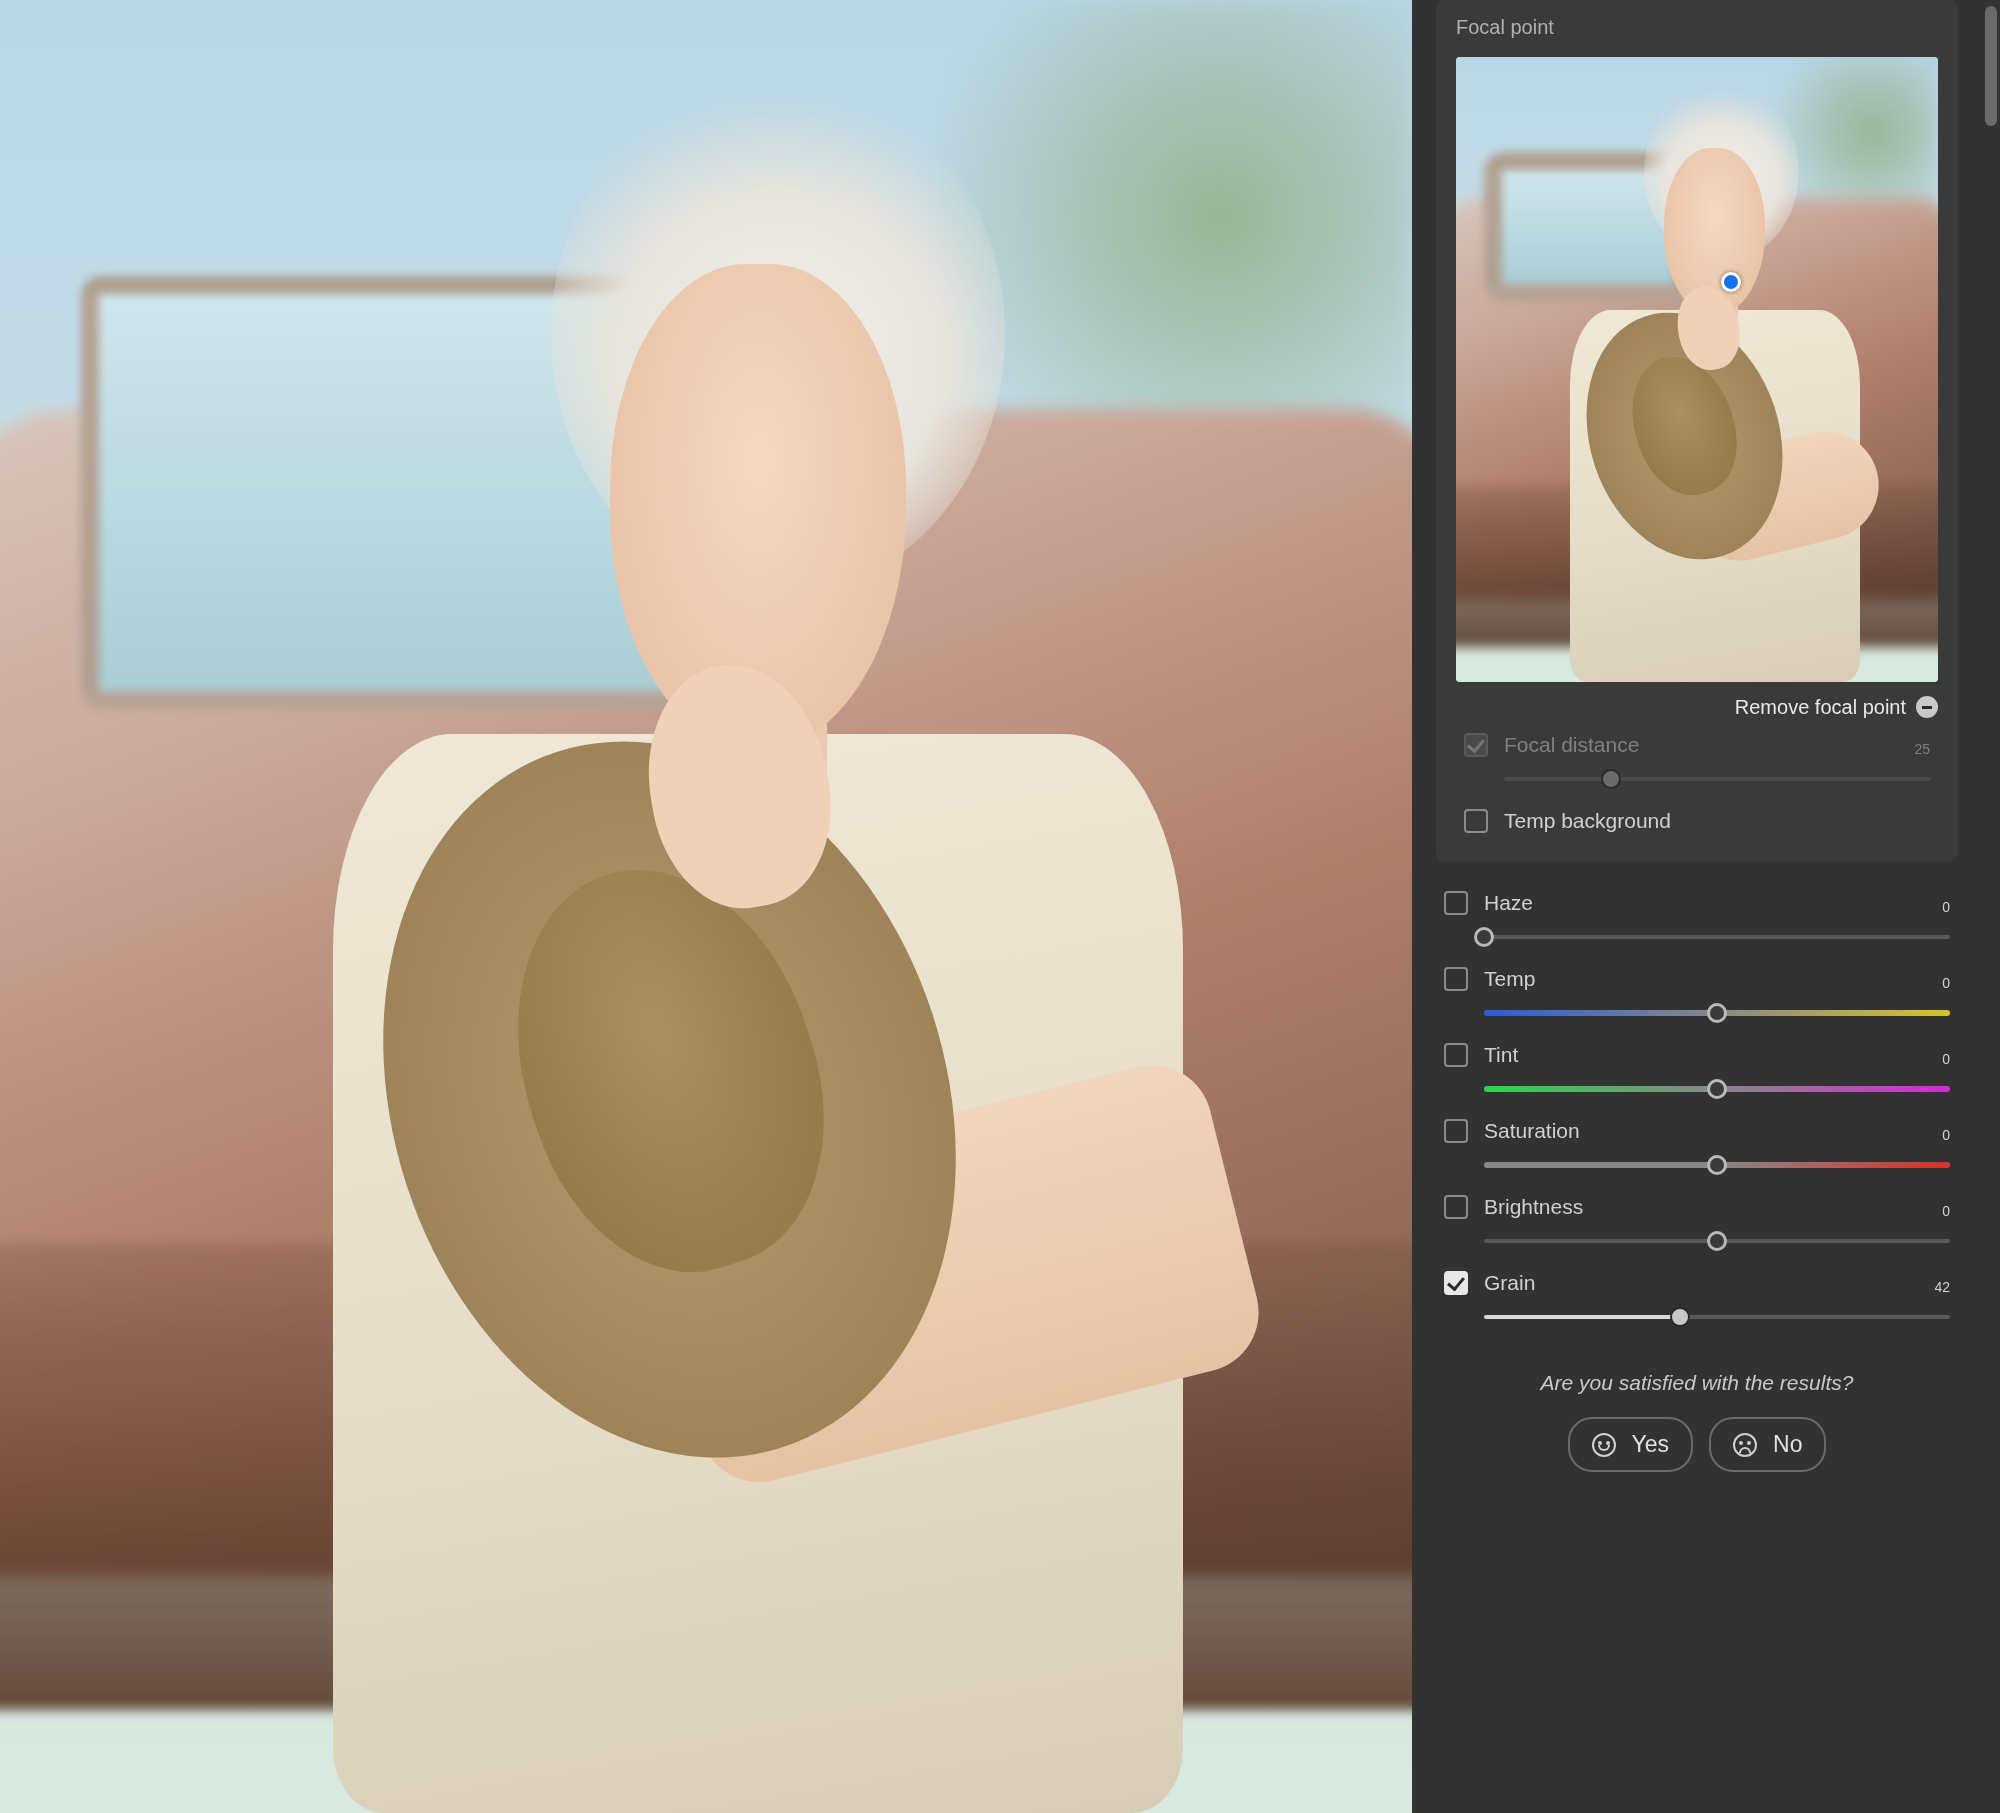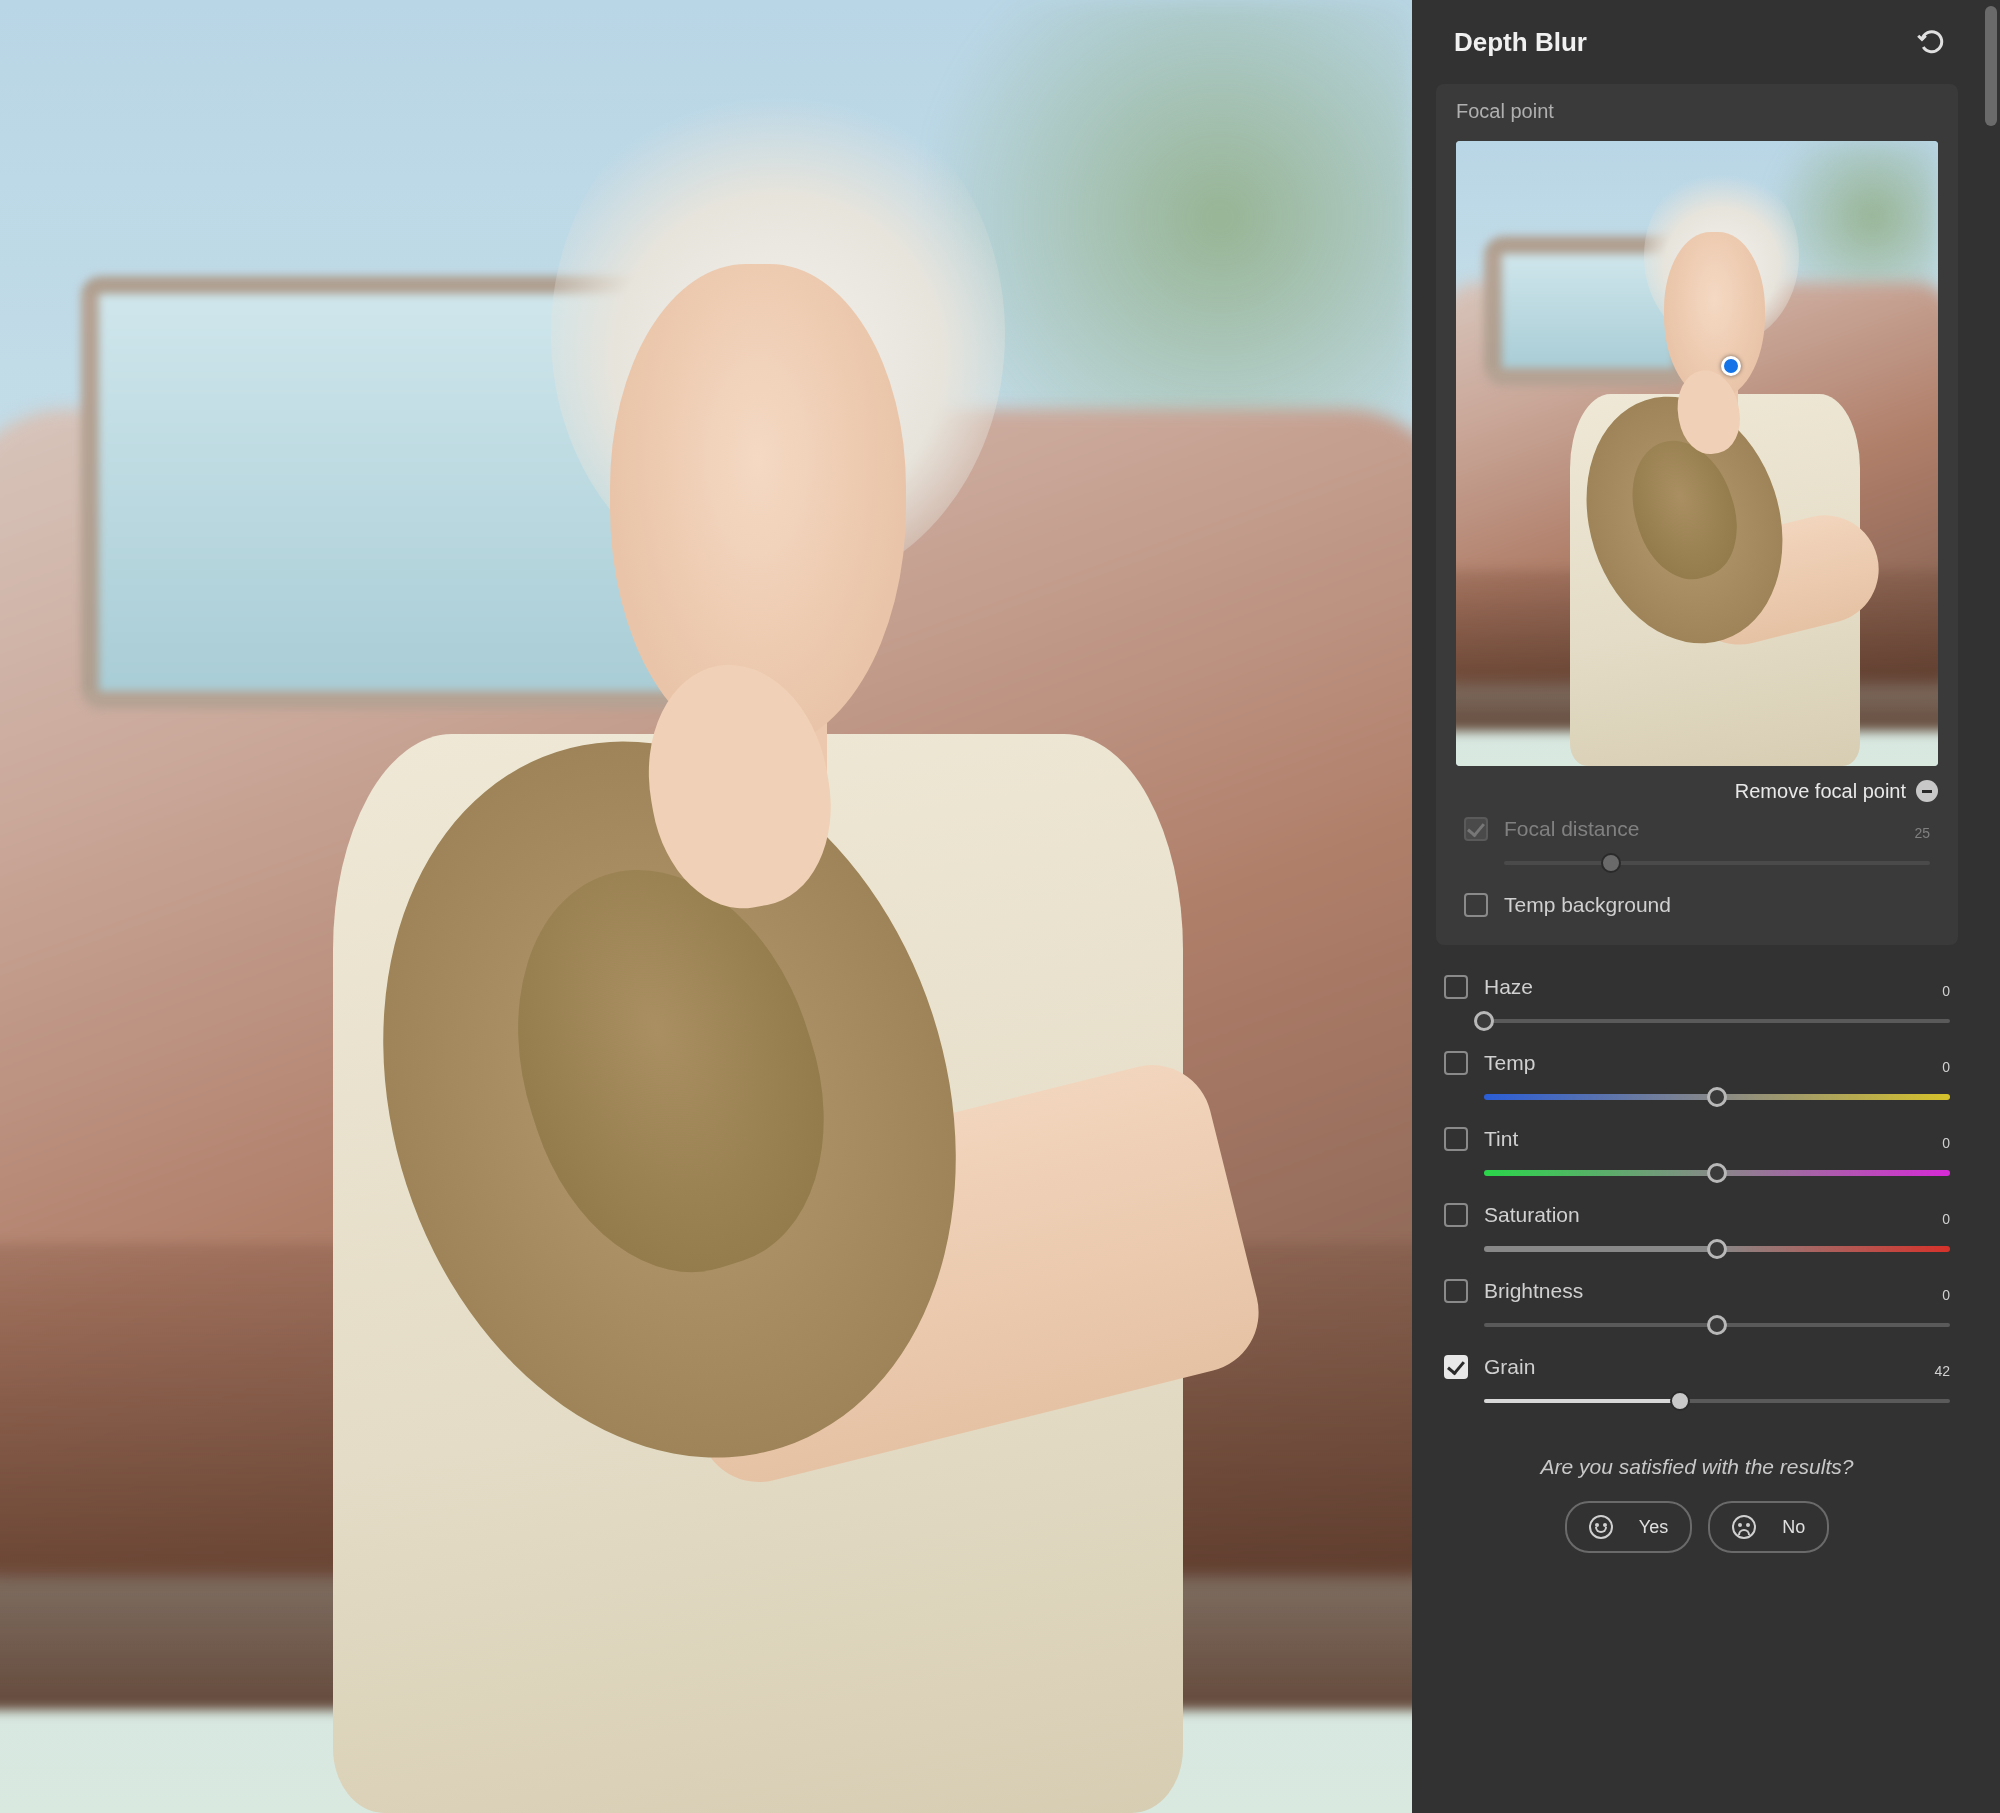--- a/index.html
+++ b/index.html
@@ -35,21 +35,21 @@
   .track-fill { position:absolute; left:0; top:50%; height:4px; transform:translateY(-50%); background:#d8d8d8; border-radius:2px;}
   .thumb { position:absolute; top:50%; width:20px; height:20px; border-radius:50%; background:#c8c8c8; border:2px solid #2a2a2a; transform:translate(-50%,-50%); cursor:grab;}
   .thumb.hollow { background:#3a3a3a; border:3px solid #b8b8b8;}
   .gradient-track { position:absolute; left:0; right:0; top:50%; height:6px; transform:translateY(-50%); border-radius:3px;}
   .grad-temp { background:linear-gradient(90deg,#2a5dd6,#888 50%,#d6c22a);}
   .grad-tint { background:linear-gradient(90deg,#2ad64a,#888 50%,#d62ad6);}
   .grad-sat  { background:linear-gradient(90deg,#888,#888 50%,#d6322a);}
   .feedback { text-align:center; padding: 28px 0 36px 0;}
   .feedback-q { color:#c8c8c8; font-style:italic; font-size:21px; margin-bottom:22px;}
   .fb-btns { display:flex; gap:16px; justify-content:center;}
-  .fb-btn { display:flex; align-items:center; gap:26px; padding:12px 22px; border:2px solid #6a6a6a; border-radius:24px; color:#e0e0e0; font-size:18px; cursor:pointer;}
+  .fb-btn { display:flex; align-items:center; gap:16px; padding:12px 22px; border:2px solid #6a6a6a; border-radius:24px; color:#e0e0e0; font-size:23px; cursor:pointer;}
   .face { width:24px; height:24px; border:2.5px solid #d0d0d0; border-radius:50%; position:relative;}
   .face::before, .face::after { content:""; position:absolute; width:4px; height:4px; background:#d0d0d0; border-radius:50%; top:6px;}
   .face::before{left:4px;} .face::after{right:4px;}
   .smile{position:absolute; bottom:4px; left:4px; right:4px; height:6px; border:2.5px solid #d0d0d0; border-top:none; border-radius:0 0 10px 10px;}
   .frown{position:absolute; bottom:2px; left:4px; right:4px; height:6px; border:2.5px solid #d0d0d0; border-bottom:none; border-radius:10px 10px 0 0;}
   
   .sky{position:absolute;inset:0;background:linear-gradient(180deg,#b9d6e6 0%,#c7dfe8 35%,#d9e9e0 100%);}
   .tree{position:absolute;right:0;top:0;width:34%;height:30%;background:radial-gradient(circle at 60% 40%,rgba(120,150,80,.55),rgba(120,150,80,0) 70%);filter:blur(10px);}
   .truck{position:absolute;left:-4%;top:6%;width:108%;height:92%;}
   .truck-body{position:absolute;left:0;top:18%;width:100%;height:70%;background:linear-gradient(160deg,#d8c6bd 0%,#caa89a 25%,#b07f6a 55%,#7a5a4c 100%);border-radius:8% 8% 4% 4%/12% 12% 4% 4%;filter:blur(8px);}
@@ -90,29 +90,20 @@
           <div class="brim"></div>
           <div class="crown"></div>
         </div>
       <div class="hand"></div>
     </div>
   </div>
 
   <div class="panel-wrap">
     <div class="panel">
 
-      <div class="panel-header">
-        <div class="panel-title">Depth Blur</div>
-        <div class="reset-btn">
-          <svg width="30" height="30" viewBox="0 0 24 24">
-            <path d="M4 10 A8 8 0 1 1 5 16" fill="none" stroke="#e0e0e0" stroke-width="2.4"></path>
-            <path d="M1 7 L4 10 L7 7" fill="none" stroke="#e0e0e0" stroke-width="2.4"></path>
-          </svg>
-        </div>
-      </div>
 
       <div class="section">
         <div class="section-label">Focal point</div>
         <div class="preview">
           <div class="sky"></div>
           <div class="tree"></div>
           <div class="truck">
               <div class="truck-body"></div>
               <div class="truck-window"></div>
               <div class="rust"></div>

